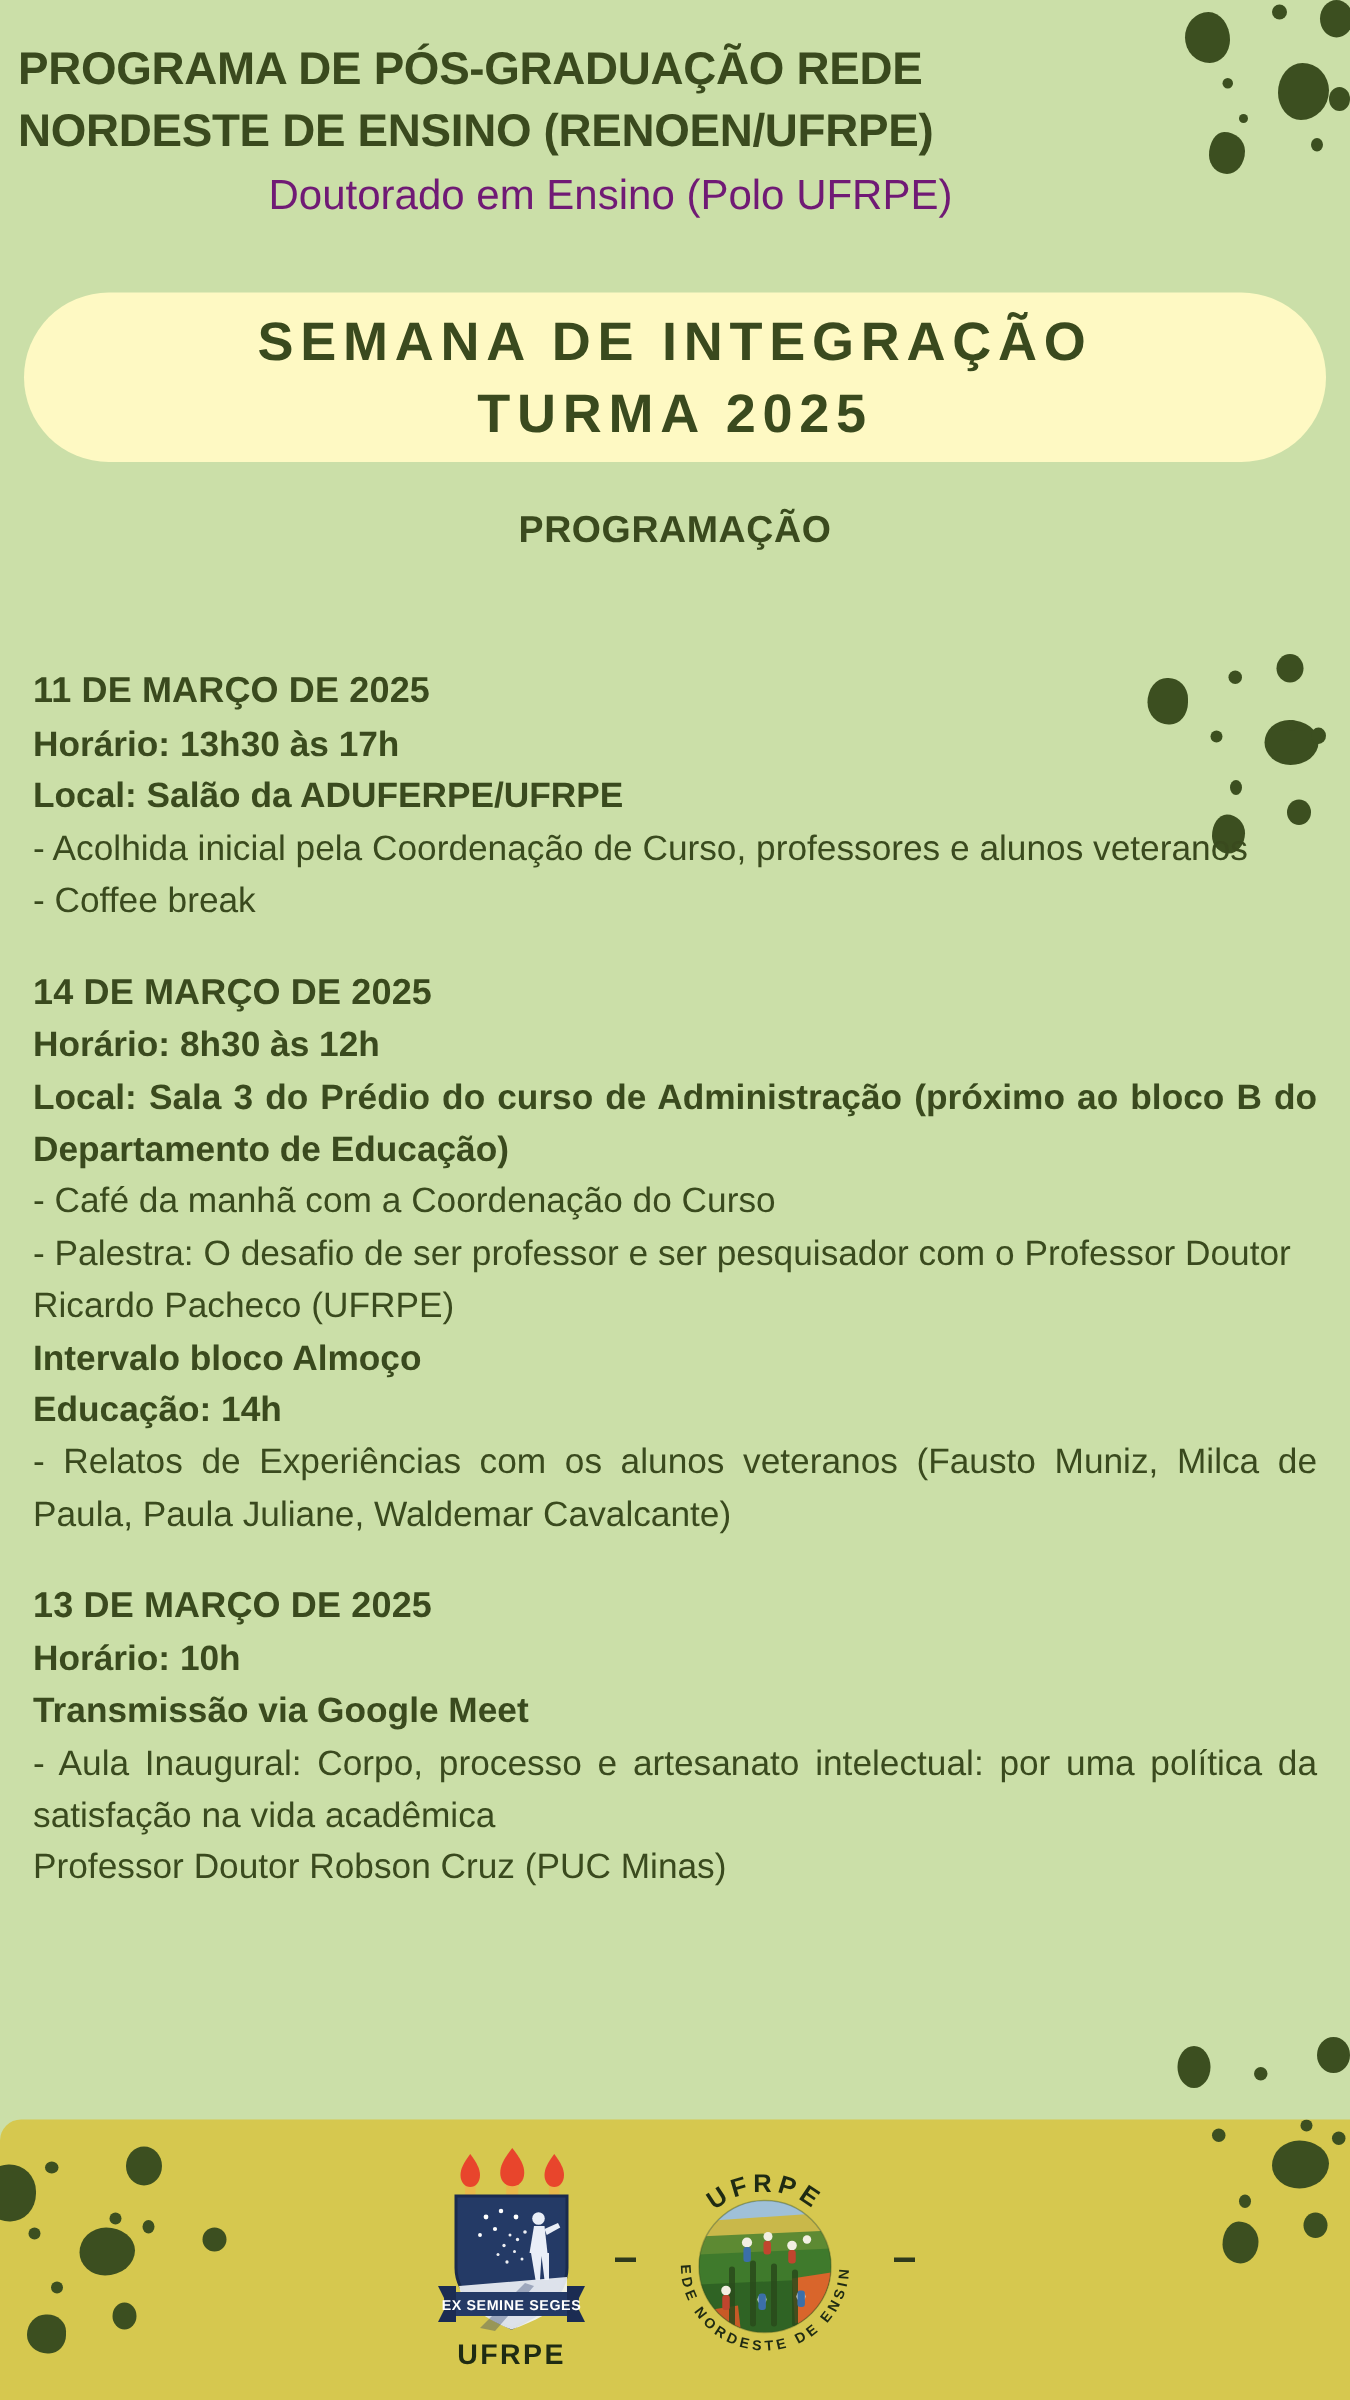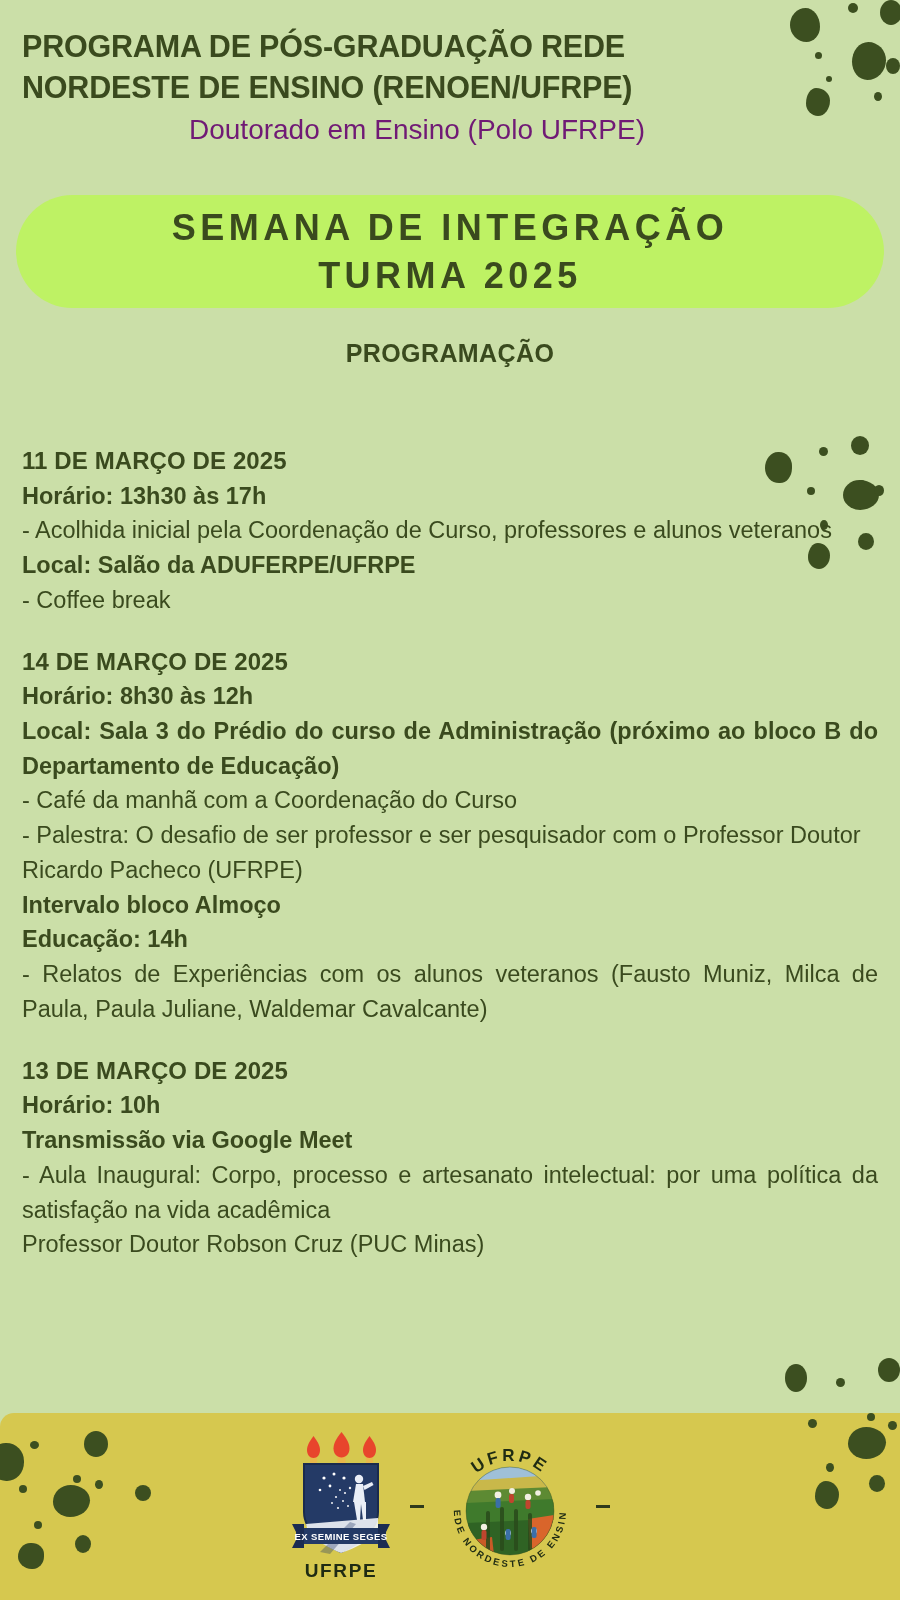--- a/index.html
+++ b/index.html
@@ -29,21 +29,21 @@
     pointer-events: none;
   }
   .blob {
     position: absolute;
     background: #3c4f20;
   }
 
   
   .header {
     position: absolute;
-    left: 22px;
+    left: 12px;
     top: 26px;
     width: 790px;
   }
   .header-title {
     font-size: 30.5px;
     font-weight: bold;
     line-height: 1.36;
     letter-spacing: -0.2px;
     color: #3a4a1e;
     margin: 0;
@@ -198,33 +198,33 @@
     <div class="blob" style="left: 836px; top: 1378px; width: 9px; height: 9px; border-radius: 50%; background: rgb(60, 79, 32);"></div>
     <div class="blob" style="left: 878px; top: 1358px; width: 22px; height: 24px; border-radius: 50%; background: rgb(60, 79, 32);"></div>
   </div>
 
   <div class="header">
     <div class="header-title" style="color: rgb(58, 74, 30);">PROGRAMA DE PÓS-GRADUAÇÃO REDE</div>
     <div class="header-title" style="color: rgb(58, 74, 30);">NORDESTE DE ENSINO (RENOEN/UFRPE)</div>
     <div class="header-sub" style="color: #701a75; text-align: center;">Doutorado em Ensino (Polo UFRPE)</div>
   </div>
 
-  <div class="banner" style="background: #bef264;">
+  <div class="banner" style="background: #fef9c3;">
     <div class="banner-line" style="color: rgb(58, 74, 30);">SEMANA DE INTEGRAÇÃO</div>
     <div class="banner-line" style="color: rgb(58, 74, 30);">TURMA 2025</div>
   </div>
 
   <div class="programacao" style="color: rgb(58, 74, 30);">PROGRAMAÇÃO</div>
 
   <div class="schedule" style="color: rgb(58, 74, 30);">
       <div class="day-block">
         <div class="line date">11 DE MARÇO DE 2025</div>
         <div class="line bold">Horário: 13h30 às 17h</div>
+        <div class="line bold">Local: Salão da ADUFERPE/UFRPE</div>
         <div class="line just">- Acolhida inicial pela Coordenação de Curso, professores e alunos veteranos</div>
-        <div class="line bold">Local: Salão da ADUFERPE/UFRPE</div>
         <div class="line">- Coffee break</div>
       </div>
       <div class="day-block">
         <div class="line date">14 DE MARÇO DE 2025</div>
         <div class="line bold">Horário: 8h30 às 12h</div>
         <div class="line bold just">Local: Sala 3 do Prédio do curso de Administração (próximo ao bloco B do Departamento de Educação)</div>
         <div class="line">- Café da manhã com a Coordenação do Curso</div>
         <div class="line">- Palestra: O desafio de ser professor e ser pesquisador com o Professor Doutor Ricardo Pacheco (UFRPE)</div>
         <div class="line bold">Intervalo bloco Almoço</div>
         <div class="line bold">Educação: 14h</div>

